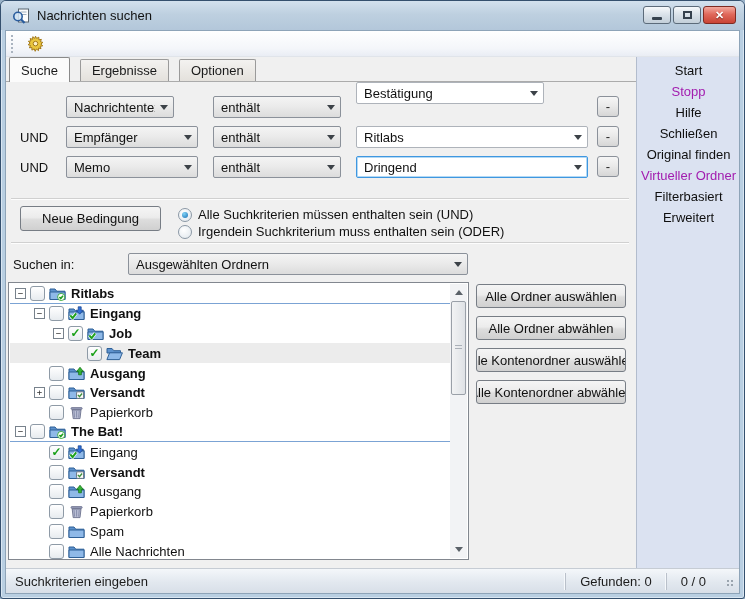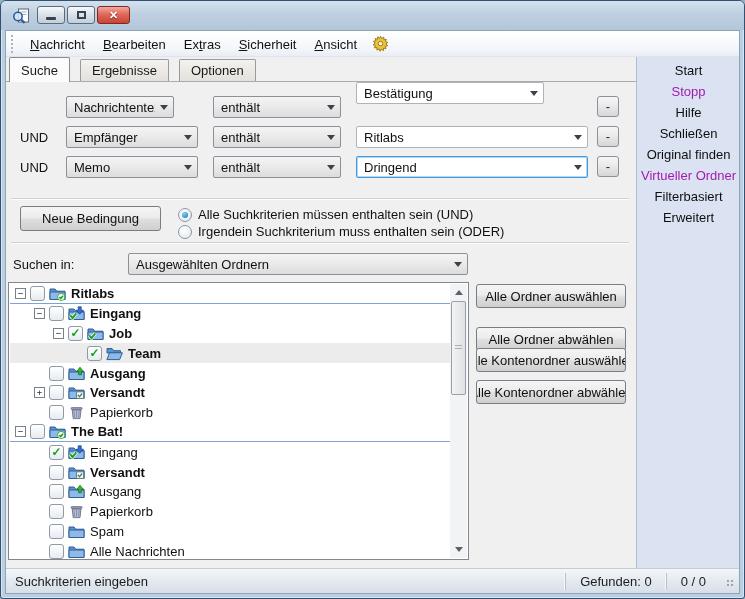--- a/index.html
+++ b/index.html
@@ -107,37 +107,37 @@
 <div class="window">
 
   <div class="titlebar">
     <svg class="title-icon" viewBox="0 0 18 16">
       <rect x="6.5" y="1" width="10" height="13" fill="#fdfdfd" stroke="#5b6670"></rect>
       <line x1="8.5" y1="4" x2="14.5" y2="4" stroke="#9fb0c0"></line>
       <line x1="8.5" y1="6.5" x2="14.5" y2="6.5" stroke="#9fb0c0"></line>
       <circle cx="6" cy="8.5" r="4.2" fill="#d6e6f5" fill-opacity="0.85" stroke="#2a5d9e" stroke-width="1.6"></circle>
       <line x1="9.2" y1="11.6" x2="12.5" y2="15" stroke="#2a5d9e" stroke-width="2.2"></line>
     </svg>
+    <span class="title-text">Nachrichten suchen</span>
     <div class="winbtns">
       <div class="wbtn">
           <span class="dash"></span>
         </div>
       <div class="wbtn">
           <span class="box"></span>
         </div>
       <div class="wbtn close">
           <span>✕</span>
         </div>
     </div>
   </div>
 
   <div class="inner">
     <div class="menubar">
       <span class="menugrip"></span>
-      <span id="menu-items"><span class="menu-item"><u>N</u>achricht</span><span class="menu-item"><u>B</u>earbeiten</span><span class="menu-item">Ex<u>t</u>ras</span><span class="menu-item"><u>S</u>icherheit</span><span class="menu-item"><u>A</u>nsicht</span></span>
       <svg class="gear" viewBox="0 0 17 17">
         <g stroke="#a3791a" stroke-width="1" fill="#e9c63e">
           <path d="M8.5 1.2 L9.6 3.4 L11.8 2.2 L11.9 4.8 L14.4 4.4 L13.4 6.7 L15.9 7.4 L13.9 9 L15.7 10.9 L13.2 11.2 L14 13.7 L11.6 13 L11.5 15.6 L9.4 14 L8.2 16.3 L7.2 13.9 L4.9 15.1 L4.9 12.5 L2.4 12.8 L3.5 10.5 L1.1 9.7 L3.1 8.2 L1.4 6.2 L3.9 6 L3.2 3.5 L5.6 4.3 L5.8 1.7 L7.8 3.4 Z"></path>
         </g>
         <circle cx="8.5" cy="8.6" r="2.3" fill="#fdf2c8" stroke="#a3791a"></circle>
       </svg>
     </div>
 
     <div class="clientrow">
       <div class="main">
@@ -366,21 +366,21 @@
               </div>
             <div class="vscroll">
               <div class="sarrow up"></div>
               <div class="sthumb"></div>
               <div class="sarrow down"></div>
             </div>
           </div>
 
           <div id="folder-buttons">
               <div class="pushbtn" style="left: 470px; top: 202px; width: 150px; height: 24px;">Alle Ordner auswählen</div>
-              <div class="pushbtn" style="left: 470px; top: 245px; width: 150px; height: 24px;">Alle Ordner abwählen</div>
+              <div class="pushbtn" style="left: 470px; top: 234px; width: 150px; height: 24px;">Alle Ordner abwählen</div>
               <div class="pushbtn" style="left: 470px; top: 266px; width: 150px; height: 24px;">Alle Kontenordner auswählen</div>
               <div class="pushbtn" style="left: 470px; top: 298px; width: 150px; height: 24px;">Alle Kontenordner abwählen</div>
             </div>
 
         </div>
       </div>
 
       <div class="sidebar">
         <div class="sidegrip"></div>
         <div id="side-items">

